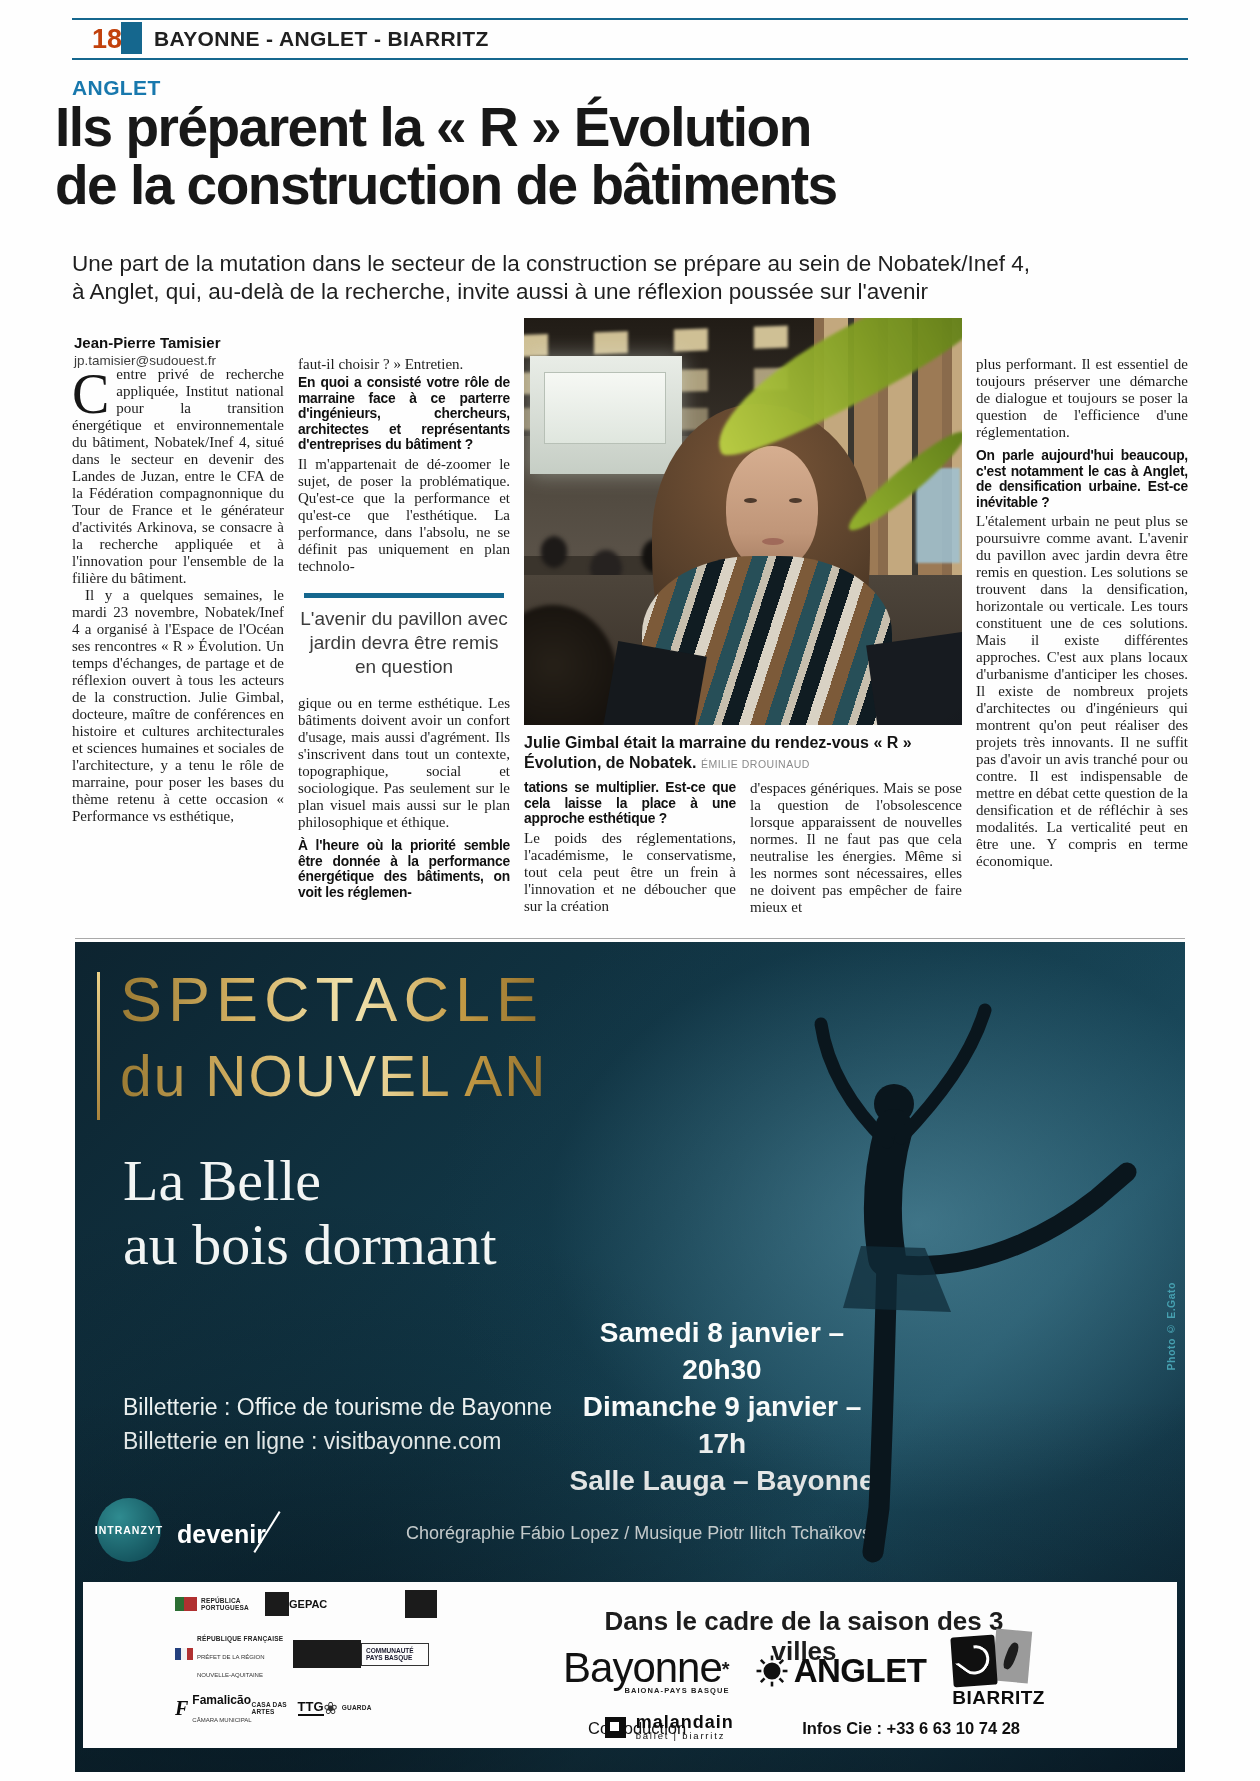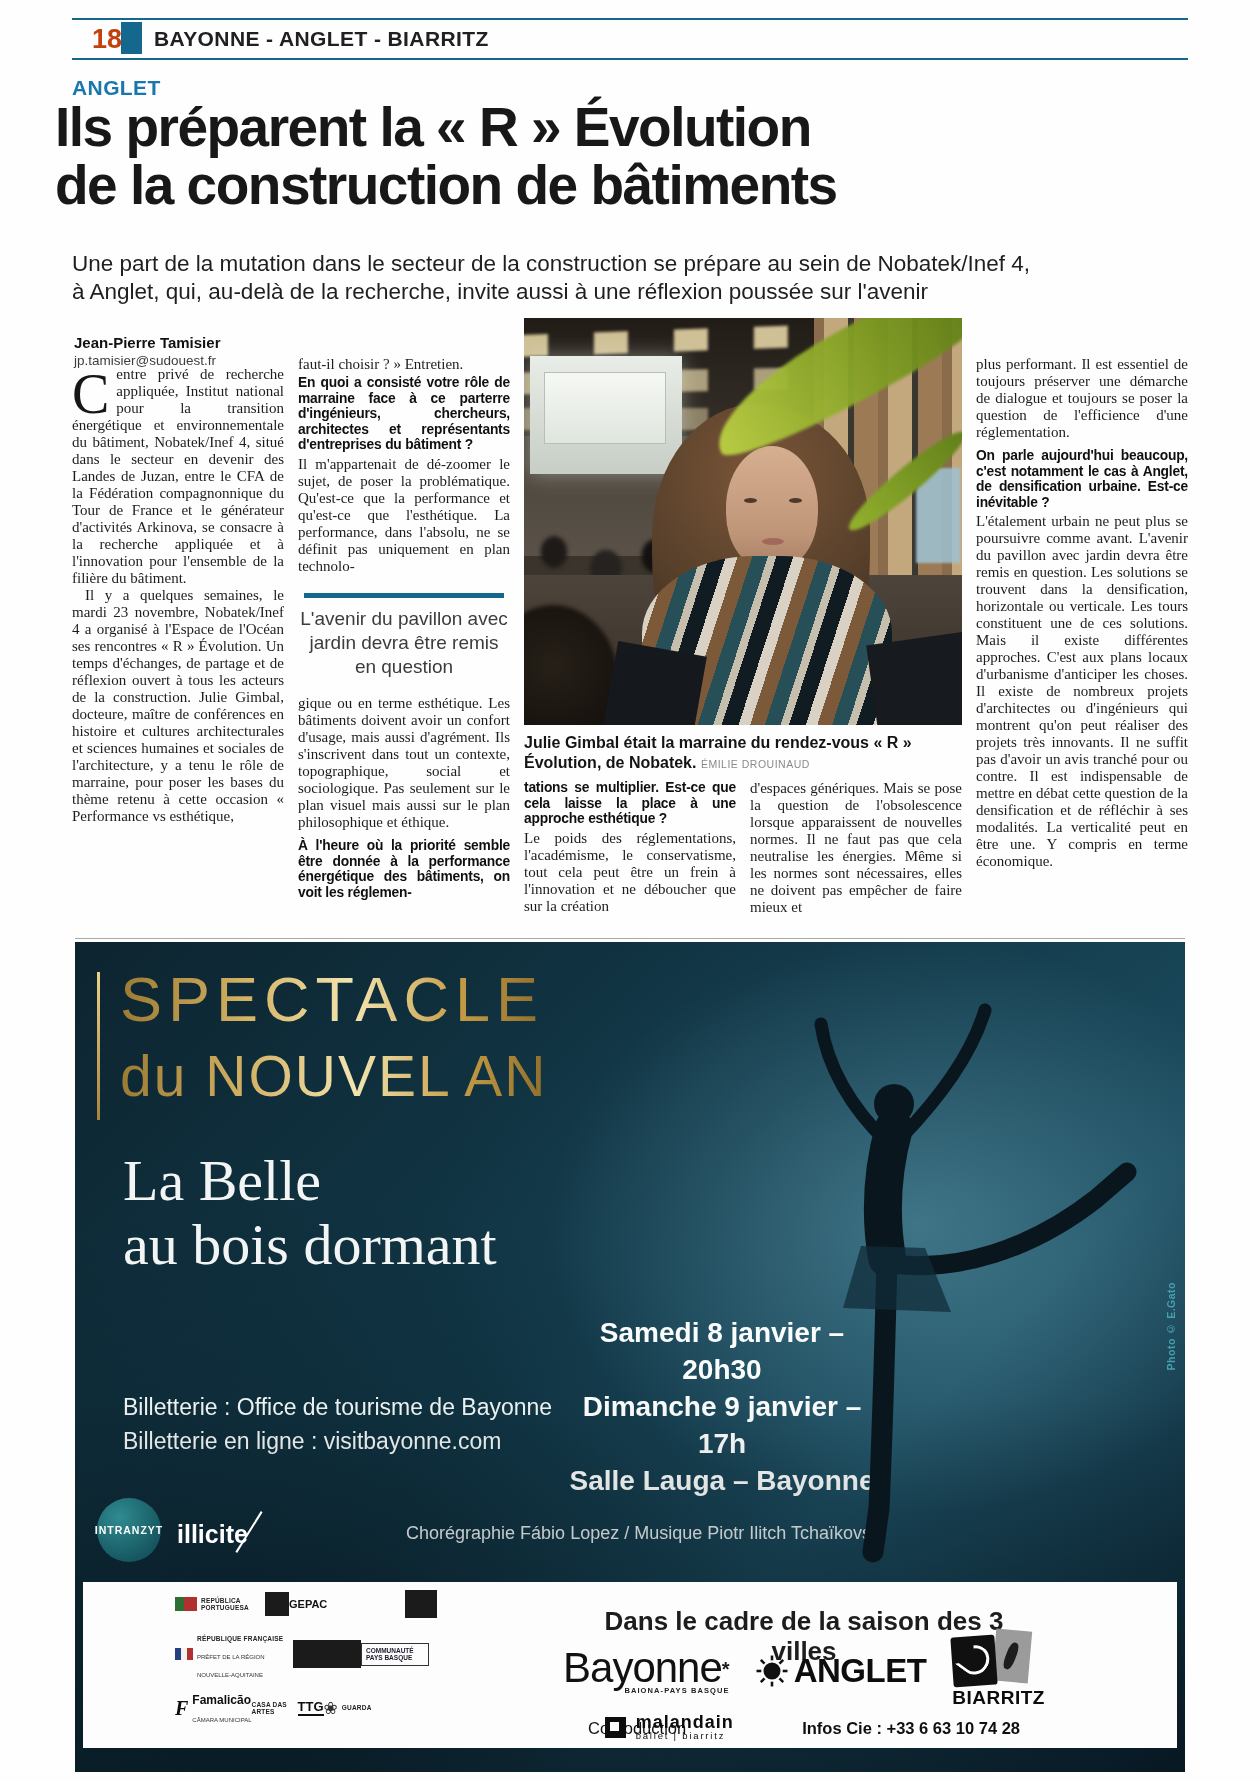--- a/index.html
+++ b/index.html
@@ -258,21 +258,21 @@
       <div>Salle Lauga – Bayonne</div>
     </div>
 
     <div class="abs ad-credit">Chorégraphie Fábio Lopez / Musique Piotr Ilitch Tchaïkovski</div>
 
     <div class="abs intranzyt">
       <div>IN</div>
       <div>TRAN</div>
       <div>ZYT</div>
     </div>
-    <div class="abs illicite">illicite</div>
+    <div class="abs illicite">devenir</div>
 
     <div class="abs ad-photocredit">Photo © E.Gato</div>
 
     <div class="abs ad-strip">
 
       <div class="abs partners">
         <div class="prow">
           <span class="pbox">
             <span class="pflag"></span>
             <span class="plabel" style="width:64px;">REPÚBLICA PORTUGUESA</span>

